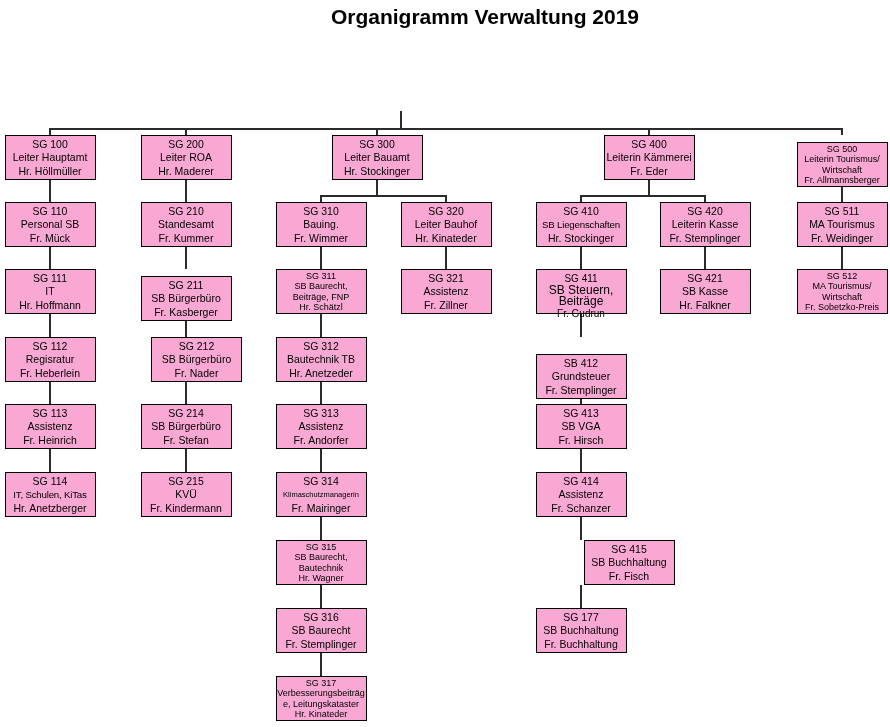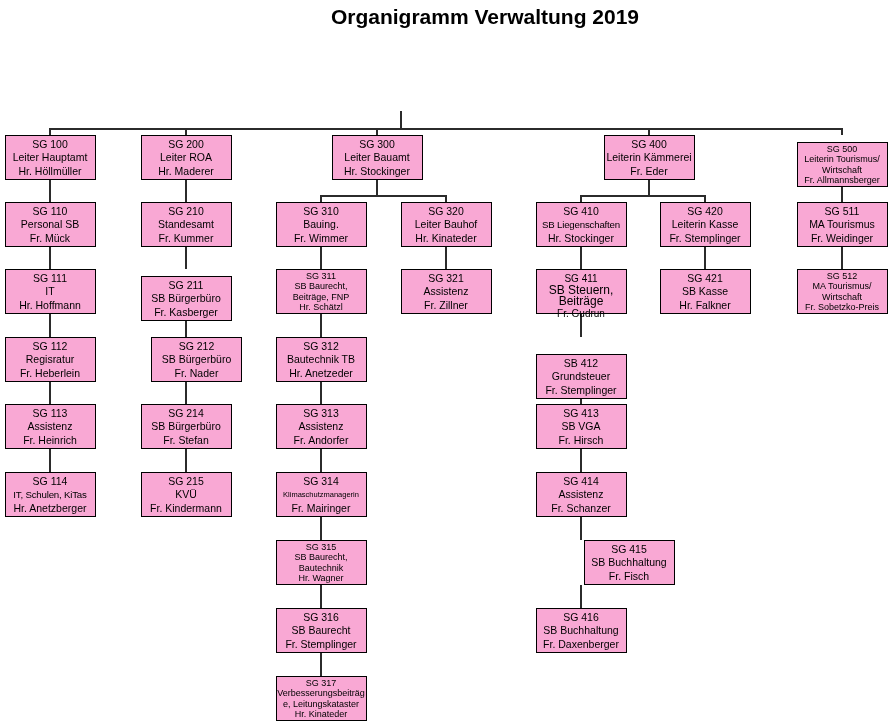--- a/index.html
+++ b/index.html
@@ -240,23 +240,23 @@
         <span class="code">SG 414</span>
         <span class="role">Assistenz</span>
         <span class="person">Fr. Schanzer</span>
       </div>
       <div class="node" style="left: 535.5px; top: 540px; margin-left: 48px;">
         <span class="code">SG 415</span>
         <span class="role">SB Buchhaltung</span>
         <span class="person">Fr. Fisch</span>
       </div>
       <div class="node" style="left: 535.5px; top: 608px;">
-        <span class="code">SG 416</span>
+        <span class="code">SG 177</span>
         <span class="role">SB Buchhaltung</span>
-        <span class="person">Fr. Daxenberger</span>
+        <span class="person">Fr. Buchhaltung</span>
       </div>
       <div class="node" style="left: 659.5px; top: 202px;">
         <span class="code">SG 420</span>
         <span class="role">Leiterin Kasse</span>
         <span class="person">Fr. Stemplinger</span>
       </div>
       <div class="node" style="left: 659.5px; top: 269px;">
         <span class="code">SG 421</span>
         <span class="role">SB Kasse</span>
         <span class="person">Hr. Falkner</span>

